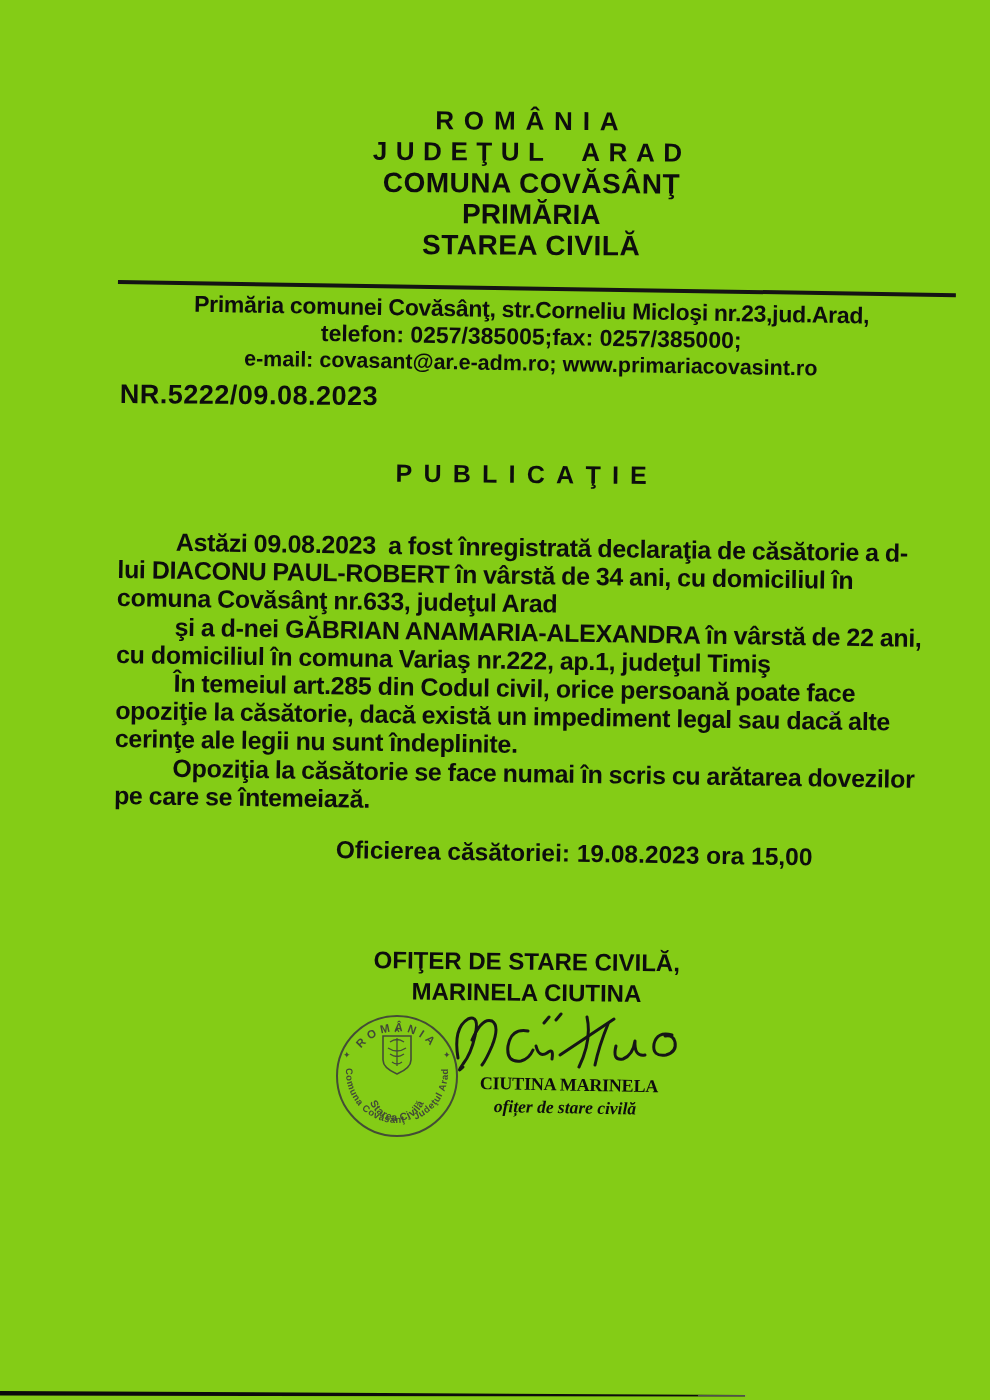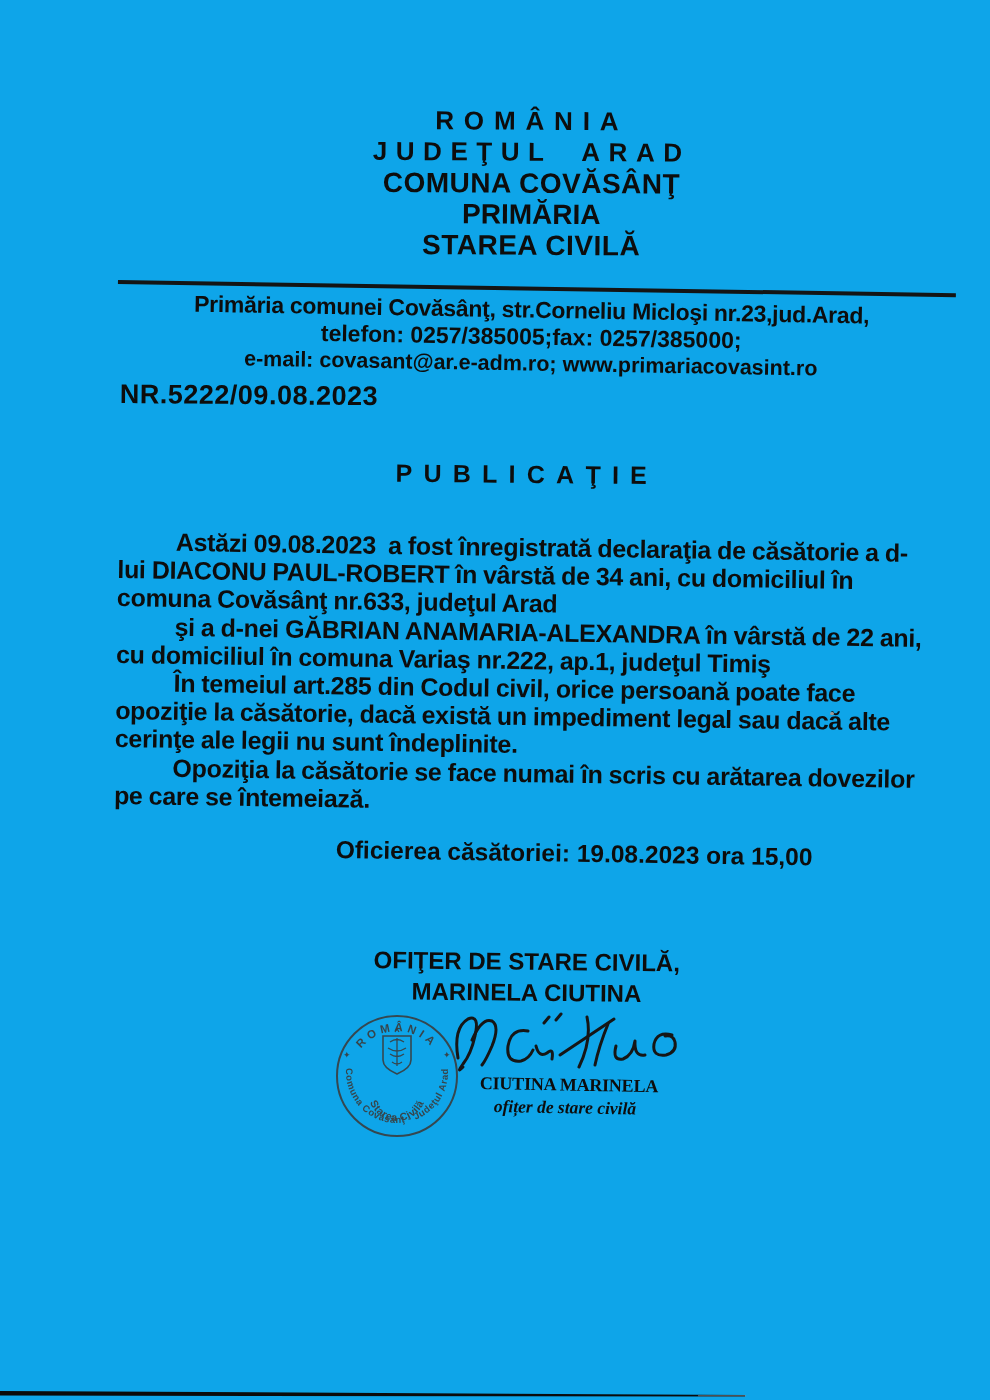--- a/index.html
+++ b/index.html
@@ -1,16 +1,16 @@
 <!DOCTYPE html>
 <html><head>
 <meta charset="utf-8">
 <style>
   html,body{margin:0;padding:0;background:#ffffff;}
-  .page{position:relative;width:990px;height:1400px;background:#0ea5e9;overflow:hidden;
+  .page{position:relative;width:990px;height:1400px;background:#84cc16;overflow:hidden;
         font-family:"Liberation Sans",sans-serif;color:#0d0d0d;}
   .abs{position:absolute;}
   
   .letterhead{left:74px;top:103px;width:916px;text-align:center;transform:rotate(0.35deg);transform-origin:left top;}
   .lh-line{line-height:31px;font-weight:bold;}
   .lh-country{font-size:26px;letter-spacing:0.38em;}
   .lh-county{font-size:26px;letter-spacing:0.33em;word-spacing:0.55em;}
   .lh-commune{font-size:28px;letter-spacing:0.5px;}
   .lh-primaria{font-size:28px;}
   .lh-civil{font-size:28px;letter-spacing:0.5px;}

